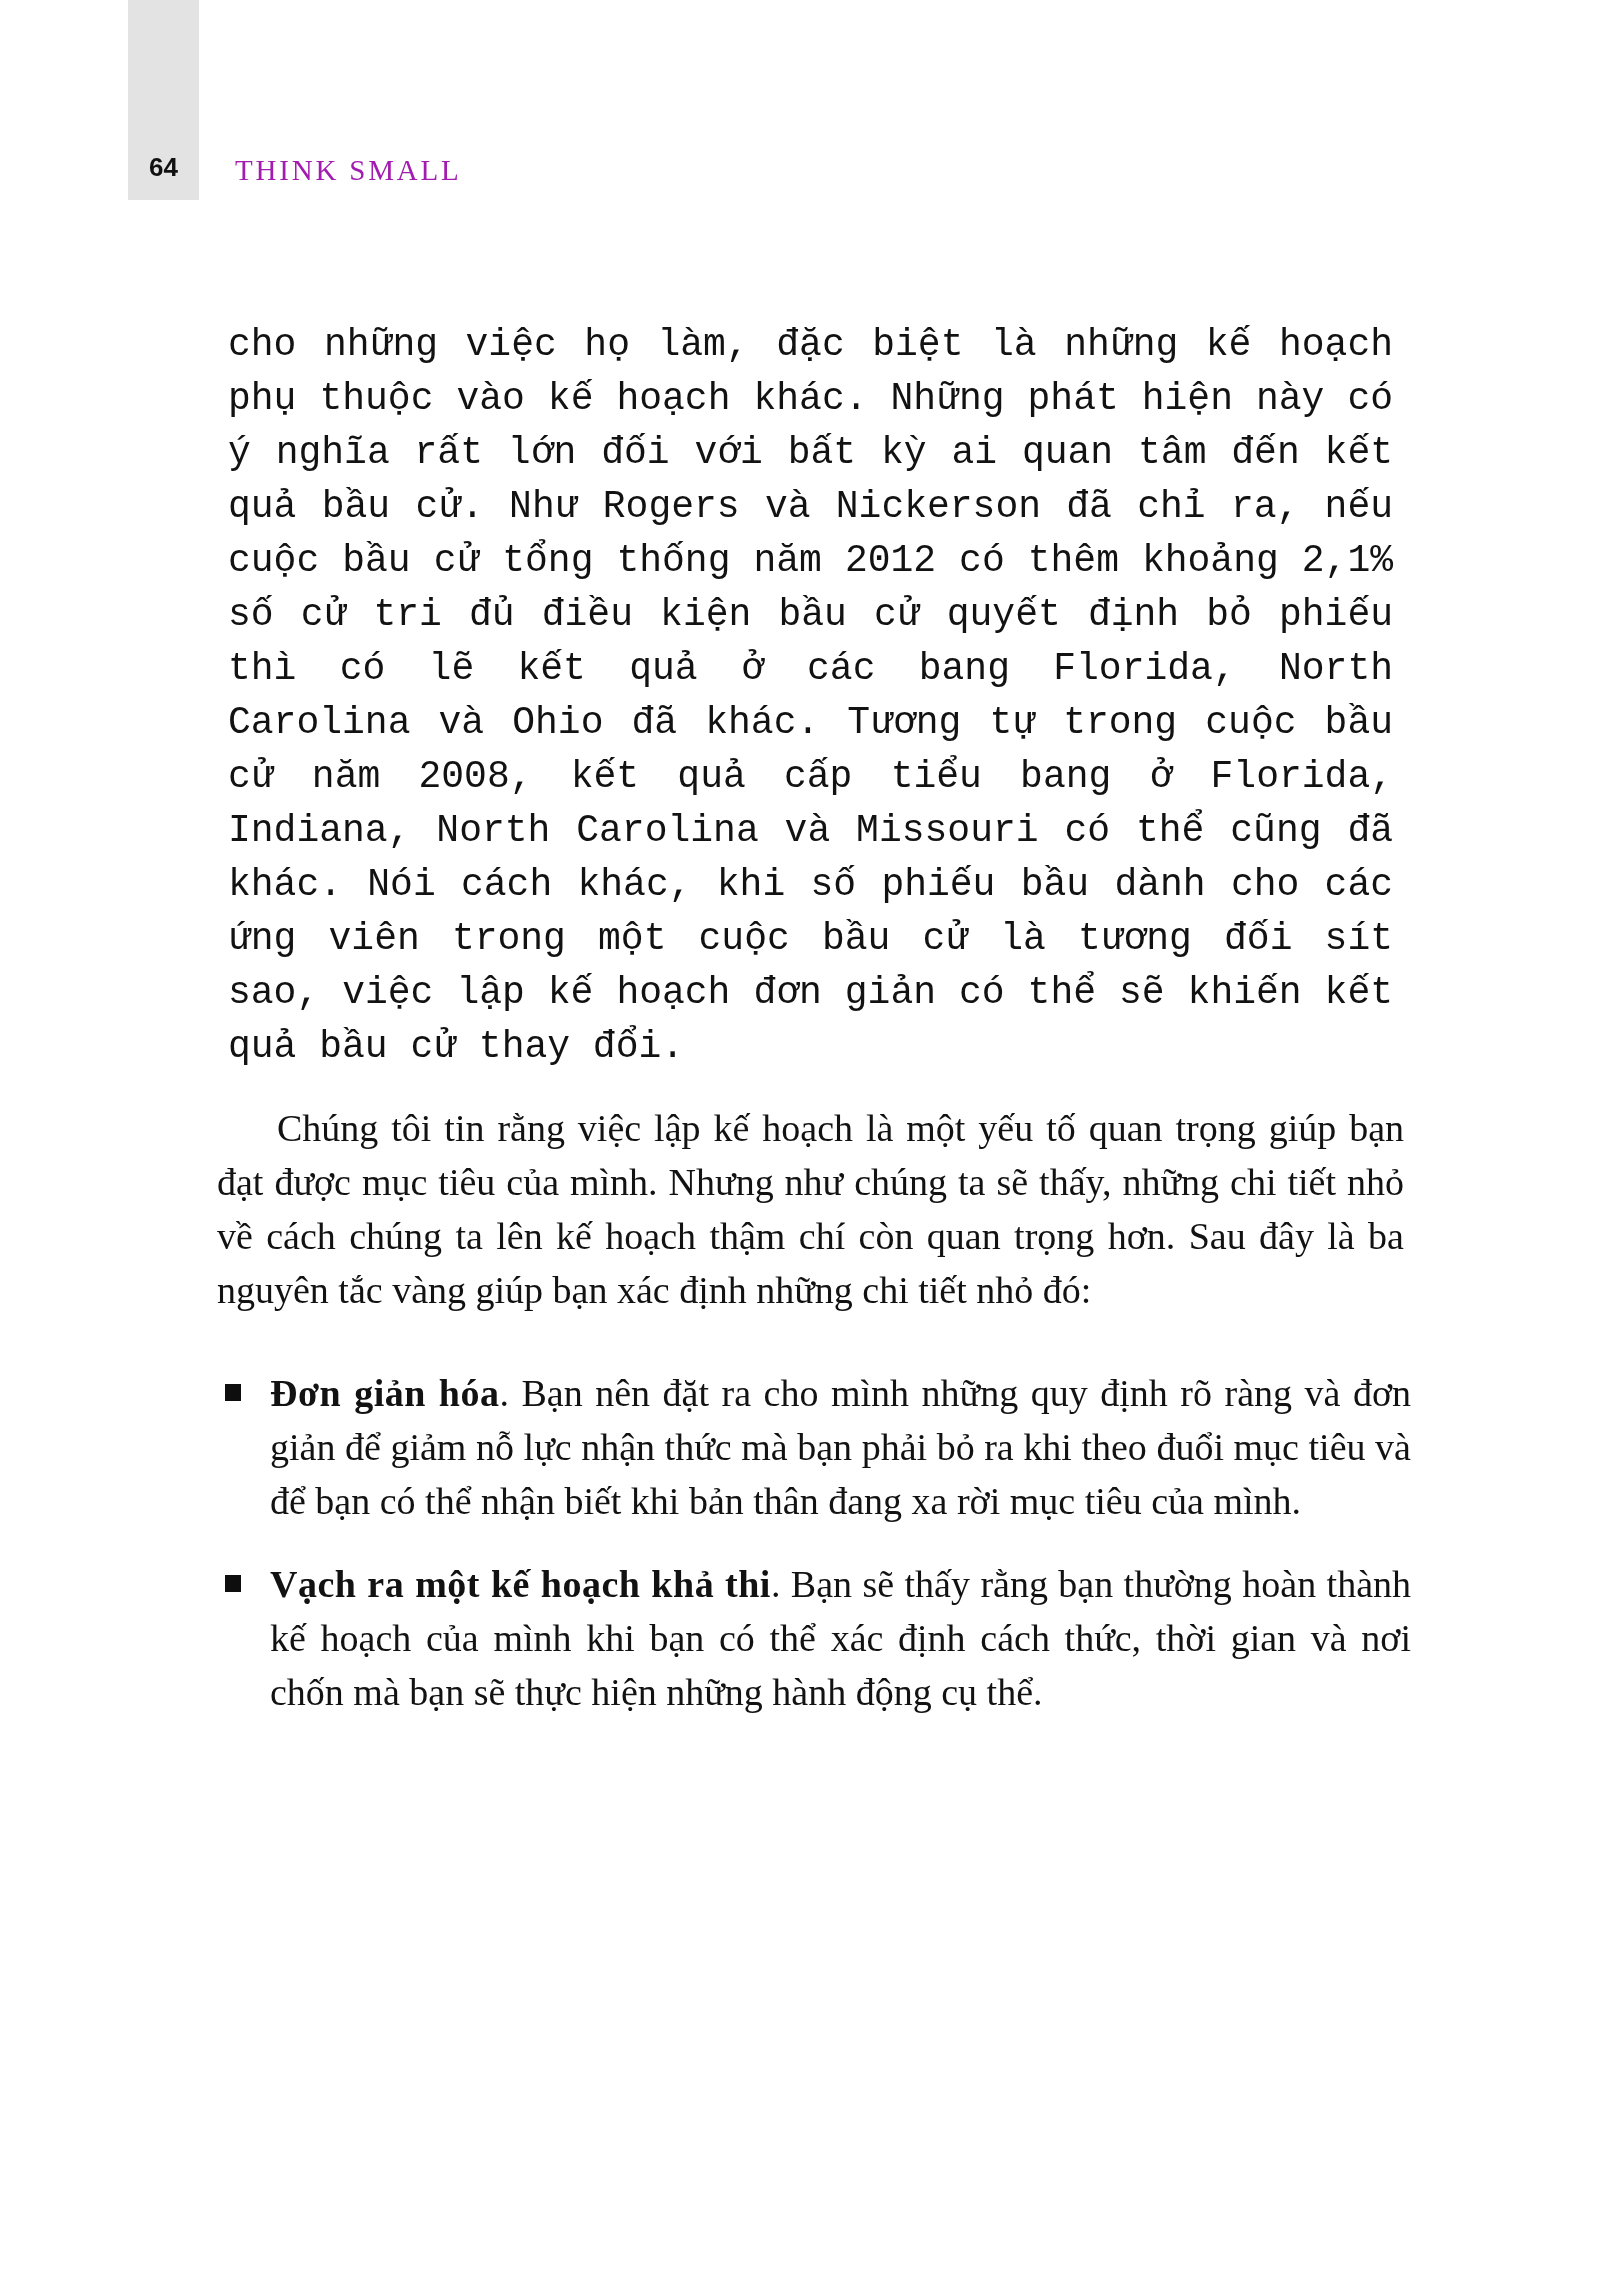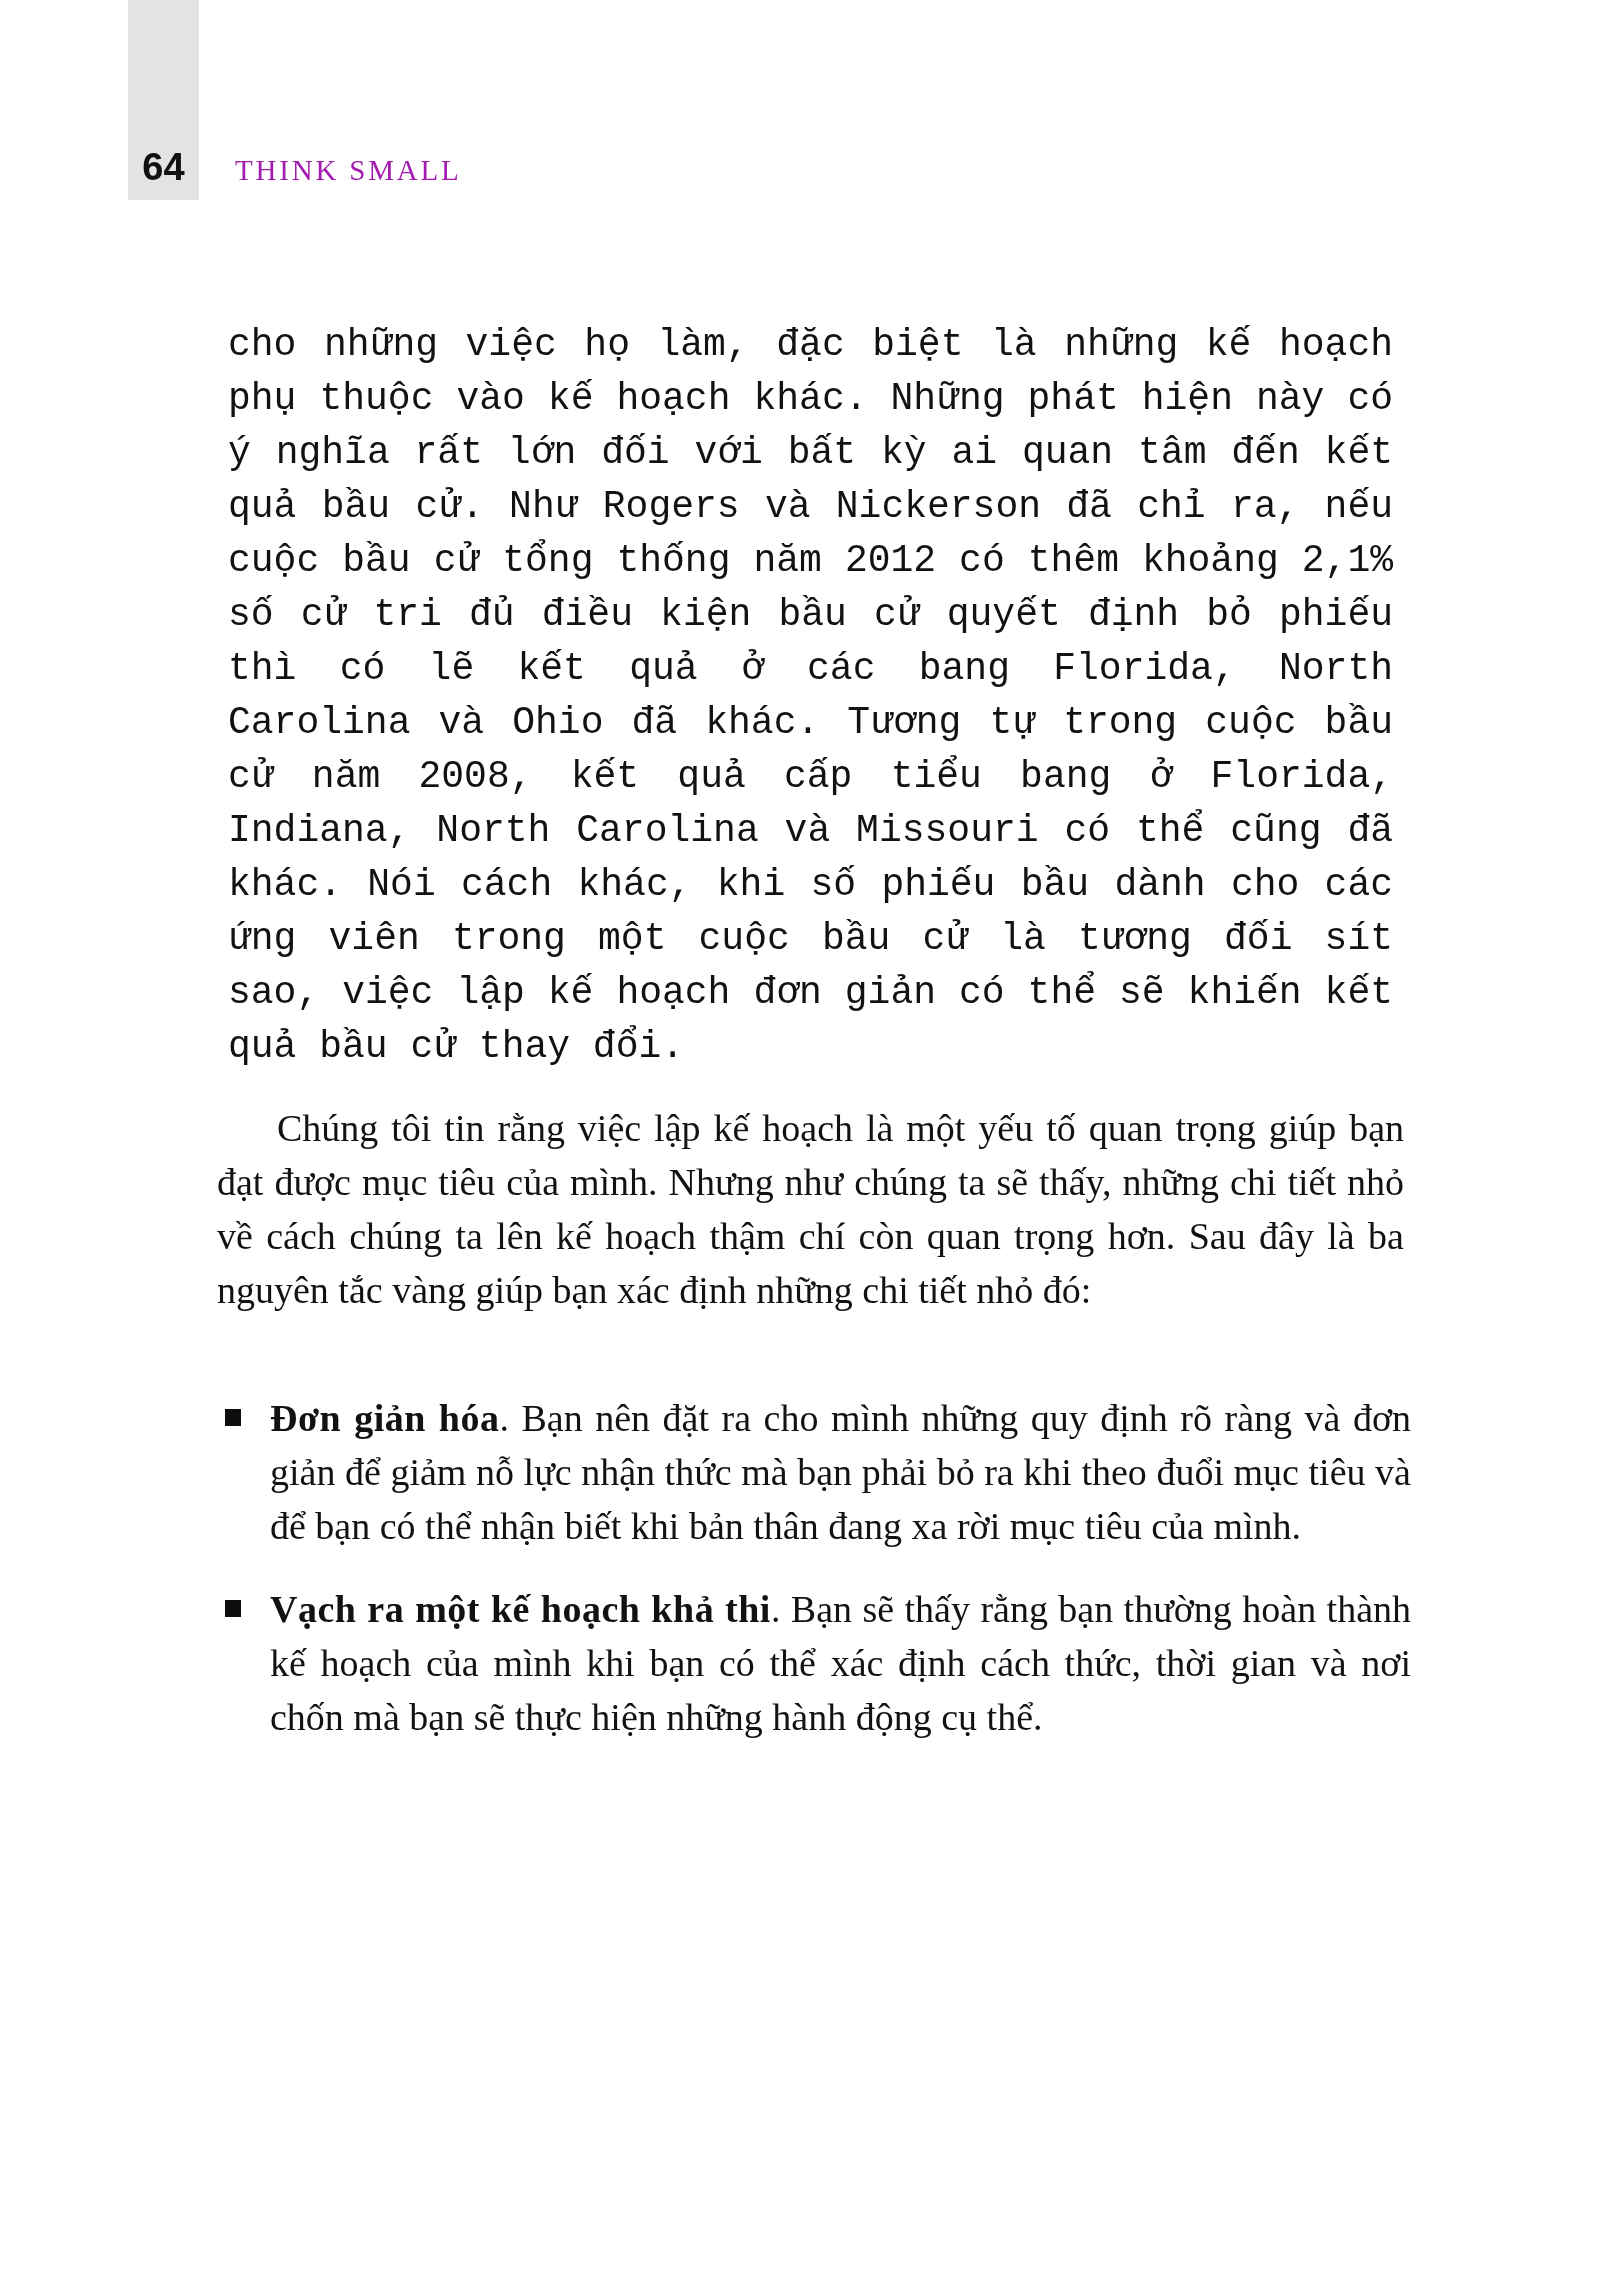--- a/index.html
+++ b/index.html
@@ -27,21 +27,21 @@
 
   
   .page-number {
     position: absolute;
     left: 128px;
     top: 149px;
     width: 71px;
     text-align: center;
     font-family: "Liberation Sans", "DejaVu Sans", sans-serif;
     font-weight: 700;
-    font-size: 38px;
+    font-size: 26px;
     line-height: 37px;
     color: #111111;
   }
   .running-title {
     position: absolute;
     left: 235px;
     top: 153px;
     font-family: "Liberation Serif", "DejaVu Serif", serif;
     font-size: 29px;
     line-height: 34px;
@@ -63,21 +63,21 @@
 
   .para-continuation { margin: 18px; font-family: Liberation Mono, monospace; }
 
   .para-intro {
     margin: 7px;
     margin-top: 27px;
     text-indent: 60px;
   }
 
   .rules-list {
-    margin-top: 74px;
+    margin-top: 49px;
   }
 
   .bullet-item {
     position: relative;
     padding-left: 60px;
     margin-top: 29px;
   }
   .bullet-item:first-child { margin-top: 0; }
 
   .bullet-marker {

